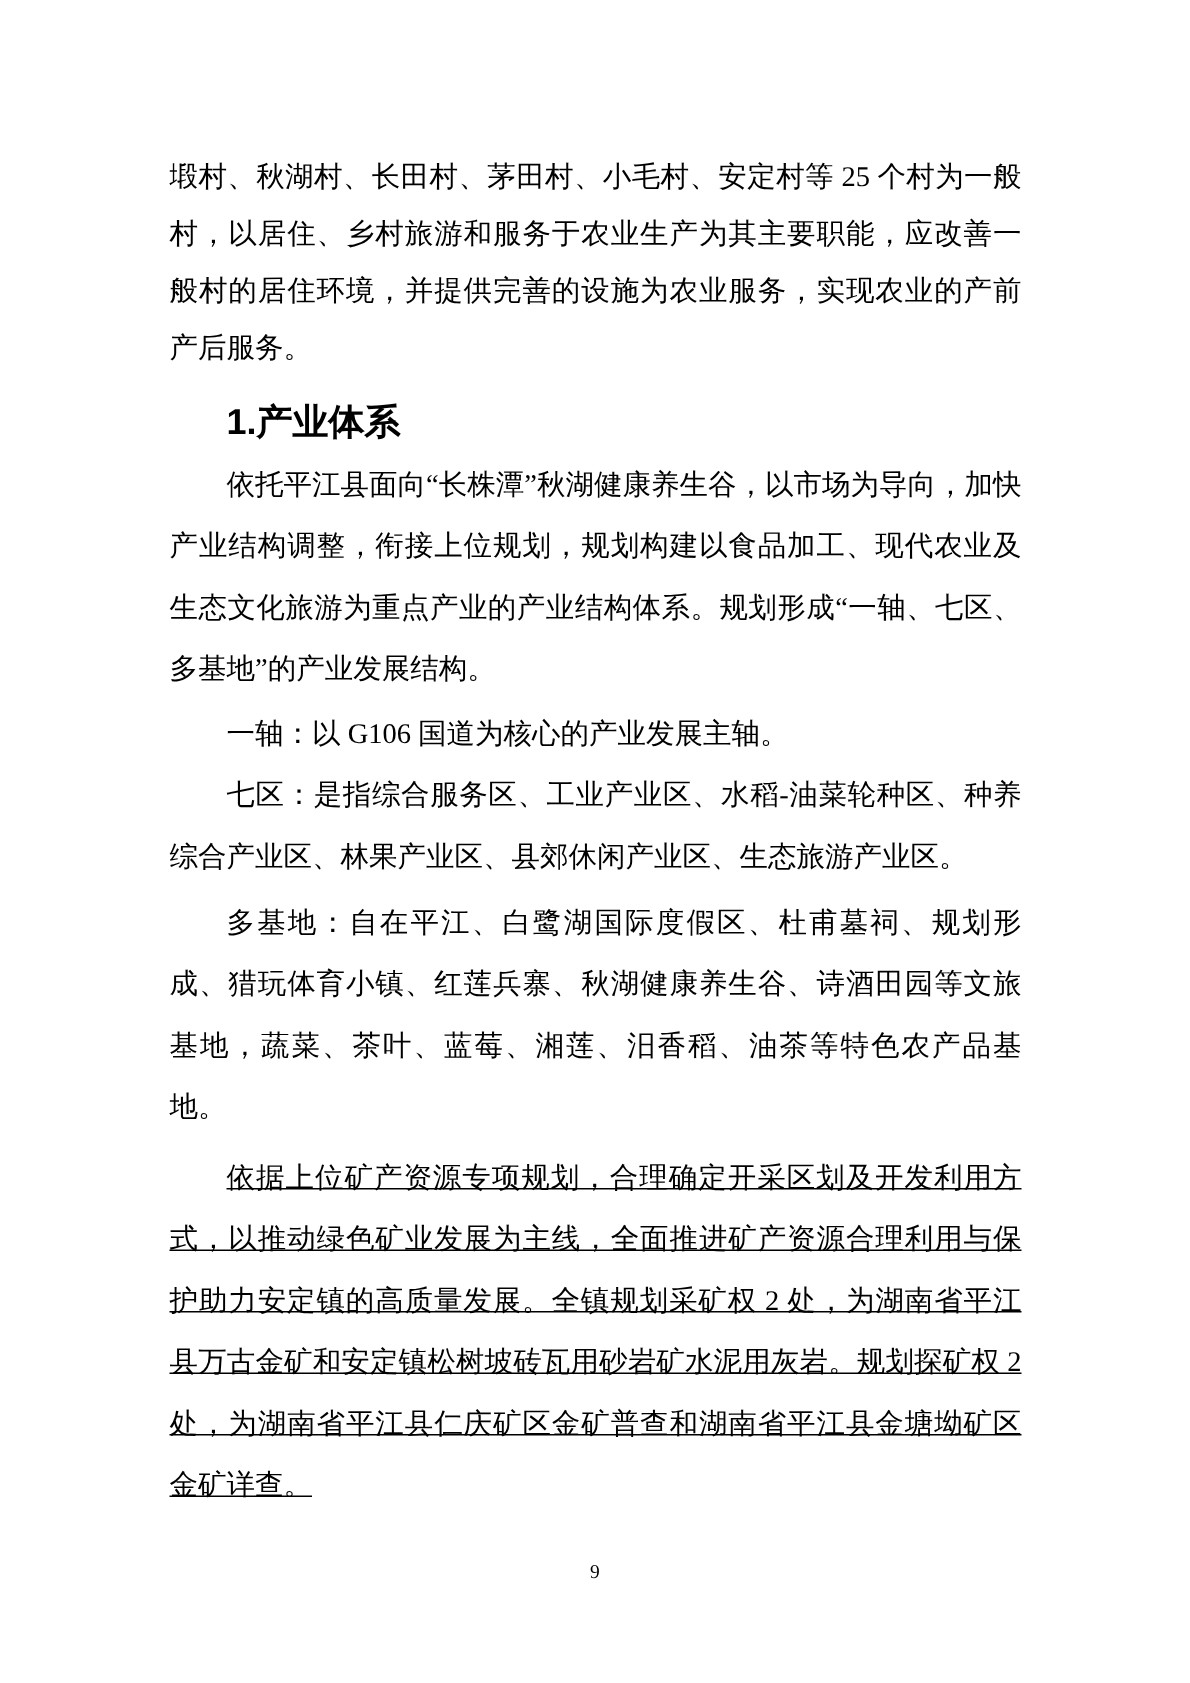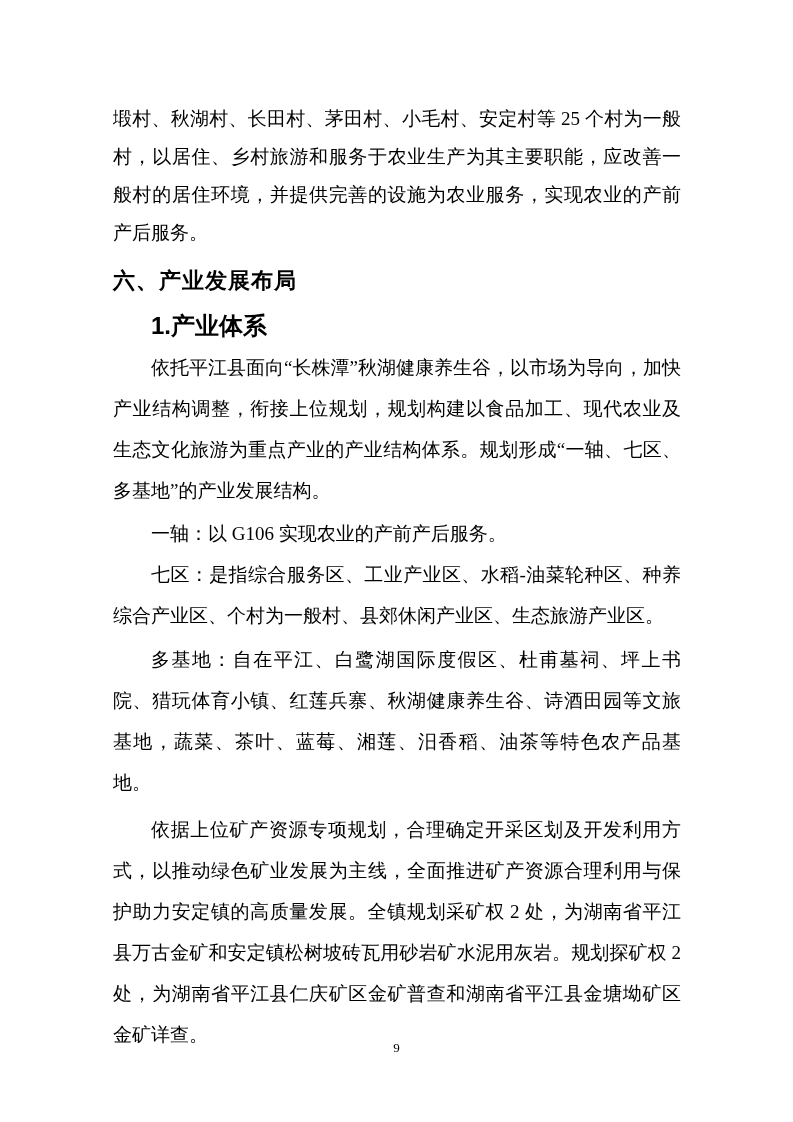--- a/index.html
+++ b/index.html
@@ -50,50 +50,49 @@
   p.body {
     margin: 7px 0 0 0;
     font-size: 19px;
     line-height: 41px;
     text-align: justify;
     text-indent: 2em;
   }
   p.body.p2 { margin-top: 2px; }
   p.body.p3 { margin-top: 0; }
   p.body.p4 { margin-top: 3px; }
-  p.body.p5 { margin-top: 6px; }
+  p.body.p5 { margin-top: 6px; text-decoration: underline; }
   .page-number {
     position: absolute;
     left: 0;
     right: 0;
     top: 1040px;
     text-align: center;
     font-size: 13px;
     color: #000000;
   }
 </style>
 </head>
 <body>
 
 <div class="page">
   <div class="content">
 
     <p class="intro">塅村、秋湖村、长田村、茅田村、小毛村、安定村等 25 个村为一般村，以居住、乡村旅游和服务于农业生产为其主要职能，应改善一般村的居住环境，并提供完善的设施为农业服务，实现农业的产前产后服务。</p>
 
-    <h2 class="sec">六、产业发展布局</h2>
 
     <h3 class="sub">1.产业体系</h3>
 
     <p class="body p1">依托平江县面向“长株潭”秋湖健康养生谷，以市场为导向，加快产业结构调整，衔接上位规划，规划构建以食品加工、现代农业及生态文化旅游为重点产业的产业结构体系。规划形成“一轴、七区、多基地”的产业发展结构。</p>
 
-    <p class="body p2">一轴：以 G106 实现农业的产前产后服务。</p>
+    <p class="body p2">一轴：以 G106 国道为核心的产业发展主轴。</p>
 
-    <p class="body p3">七区：是指综合服务区、工业产业区、水稻-油菜轮种区、种养综合产业区、个村为一般村、县郊休闲产业区、生态旅游产业区。</p>
+    <p class="body p3">七区：是指综合服务区、工业产业区、水稻-油菜轮种区、种养综合产业区、林果产业区、县郊休闲产业区、生态旅游产业区。</p>
 
-    <p class="body p4">多基地：自在平江、白鹭湖国际度假区、杜甫墓祠、坪上书院、猎玩体育小镇、红莲兵寨、秋湖健康养生谷、诗酒田园等文旅基地，蔬菜、茶叶、蓝莓、湘莲、汨香稻、油茶等特色农产品基地。</p>
+    <p class="body p4">多基地：自在平江、白鹭湖国际度假区、杜甫墓祠、规划形成、猎玩体育小镇、红莲兵寨、秋湖健康养生谷、诗酒田园等文旅基地，蔬菜、茶叶、蓝莓、湘莲、汨香稻、油茶等特色农产品基地。</p>
 
 
     <p class="body p5">依据上位矿产资源专项规划，合理确定开采区划及开发利用方式，以推动绿色矿业发展为主线，全面推进矿产资源合理利用与保护助力安定镇的高质量发展。全镇规划采矿权 2 处，为湖南省平江县万古金矿和安定镇松树坡砖瓦用砂岩矿水泥用灰岩。规划探矿权 2 处，为湖南省平江县仁庆矿区金矿普查和湖南省平江县金塘坳矿区金矿详查。</p>
 
   </div>
 
   <div class="page-number">9</div>
 </div>
 
 </body></html>

